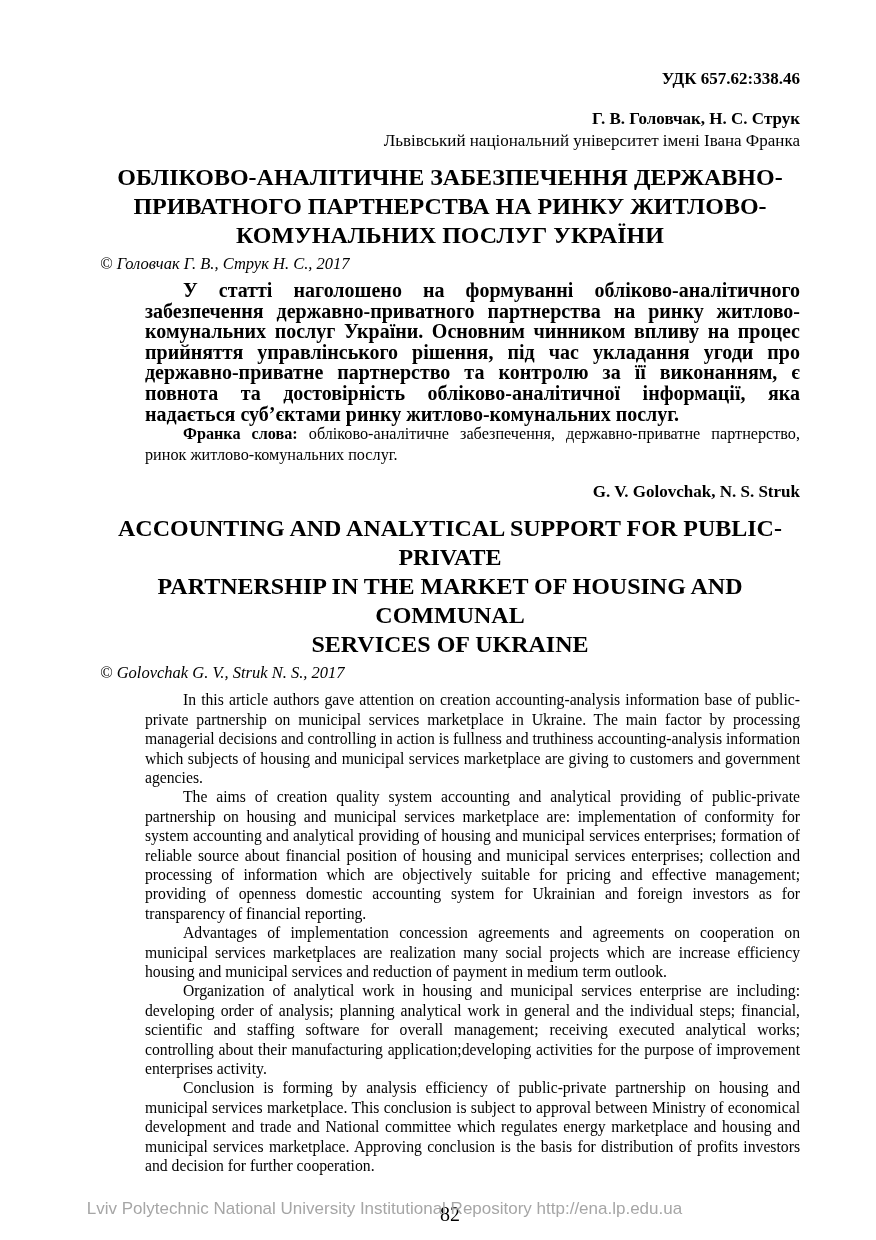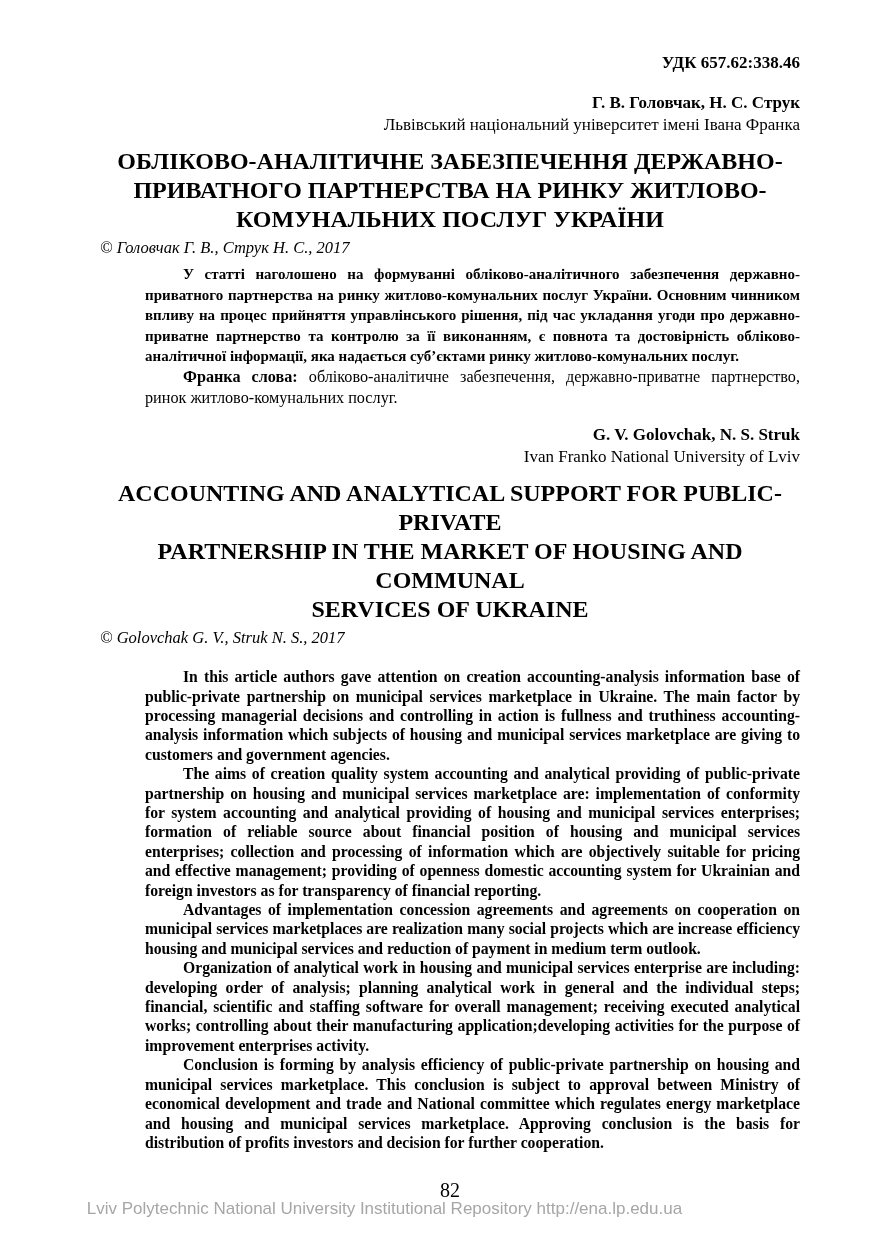--- a/index.html
+++ b/index.html
@@ -9,21 +9,21 @@
   body {
     width: 876px;
     height: 1240px;
     background: #ffffff;
     color: #000000;
     font-family: "Liberation Serif", serif;
     overflow: hidden;
     position: relative;
   }
   .content {
-    padding: 52px 76px 0 100px; 
+    padding: 68px 76px 0 100px; 
   }
   .hdr {
     text-align: right;
   }
   .udc {
     font-weight: bold;
     font-size: 17px;
     line-height: 22px;
   }
   .authors {
@@ -47,44 +47,44 @@
   .copyright {
     font-style: italic;
     font-size: 16.5px;
     line-height: 22px;
     margin-top: 3px;
   }
   .abstract-ua {
     margin: 5px 16px 0 45px;
     width: 655px;
     font-weight: bold;
-    font-size: 15px;
+    font-size: 20px;
     line-height: 20.6px;
     text-align: justify;
   }
   .abstract-ua p, .keywords p, .abstract-en p {
     margin: 0;
     text-indent: 38px;
   }
   .keywords {
     margin: 0 0 0 45px;
     width: 655px;
     font-weight: normal;
     font-size: 16.2px;
     line-height: 20.6px;
     text-align: justify;
   }
   .keywords .kw-label {
     font-weight: bold;
   }
   .mt-en-authors { margin-top: 16px; }
   .abstract-en {
-    margin: 18px 0 0 45px;
+    margin: 6px 0 0 45px;
     width: 655px;
-    font-weight: bold;
+    font-weight: normal;
     font-size: 15.7px;
     line-height: 19.4px;
     text-align: justify;
   }
   .page-num {
     text-align: center;
     font-size: 20px;
     line-height: 20px;
     margin-top: 28px;
   }
@@ -118,21 +118,20 @@
 
   <div class="abstract-ua">
     <p>У статті наголошено на формуванні обліково-аналітичного забезпечення державно-приватного партнерства на ринку житлово-комунальних послуг України. Основним чинником впливу на процес прийняття управлінського рішення, під час укладання угоди про державно-приватне партнерство та контролю за її виконанням, є повнота та достовірність обліково-аналітичної інформації, яка надається суб’єктами ринку житлово-комунальних послуг.</p>
   </div>
 
   <div class="keywords">
     <p><span class="kw-label">Франка слова:</span><span> обліково-аналітичне забезпечення, державно-приватне партнерство, ринок житлово-комунальних послуг.</span></p>
   </div>
 
   <div class="hdr authors mt-en-authors">G. V. Golovchak, N. S. Struk</div>
-  <div class="hdr affil">Ivan Franko National University of Lviv</div>
 
   <h1 class="paper-title">ACCOUNTING AND ANALYTICAL SUPPORT FOR PUBLIC-PRIVATE
 PARTNERSHIP IN THE MARKET OF HOUSING AND COMMUNAL
 SERVICES OF UKRAINE</h1>
 
   <div class="copyright">© Golovchak G. V., Struk N. S., 2017</div>
 
   <div class="abstract-en">
     <p>In this article authors gave attention on creation accounting-analysis information base of public-private partnership on municipal services marketplace in Ukraine. The main factor by processing managerial decisions and controlling in action is fullness and truthiness accounting-analysis information which subjects of housing and municipal services marketplace are giving to customers and government agencies.</p>
     <p>The aims of creation quality system accounting and analytical providing of public-private partnership on housing and municipal services marketplace are: implementation of conformity for system accounting and analytical providing of housing and municipal services enterprises; formation of reliable source about financial position of housing and municipal services enterprises; collection and processing of information which are objectively suitable for pricing and effective management; providing of openness domestic accounting system for Ukrainian and foreign investors as for transparency of financial reporting.</p>

